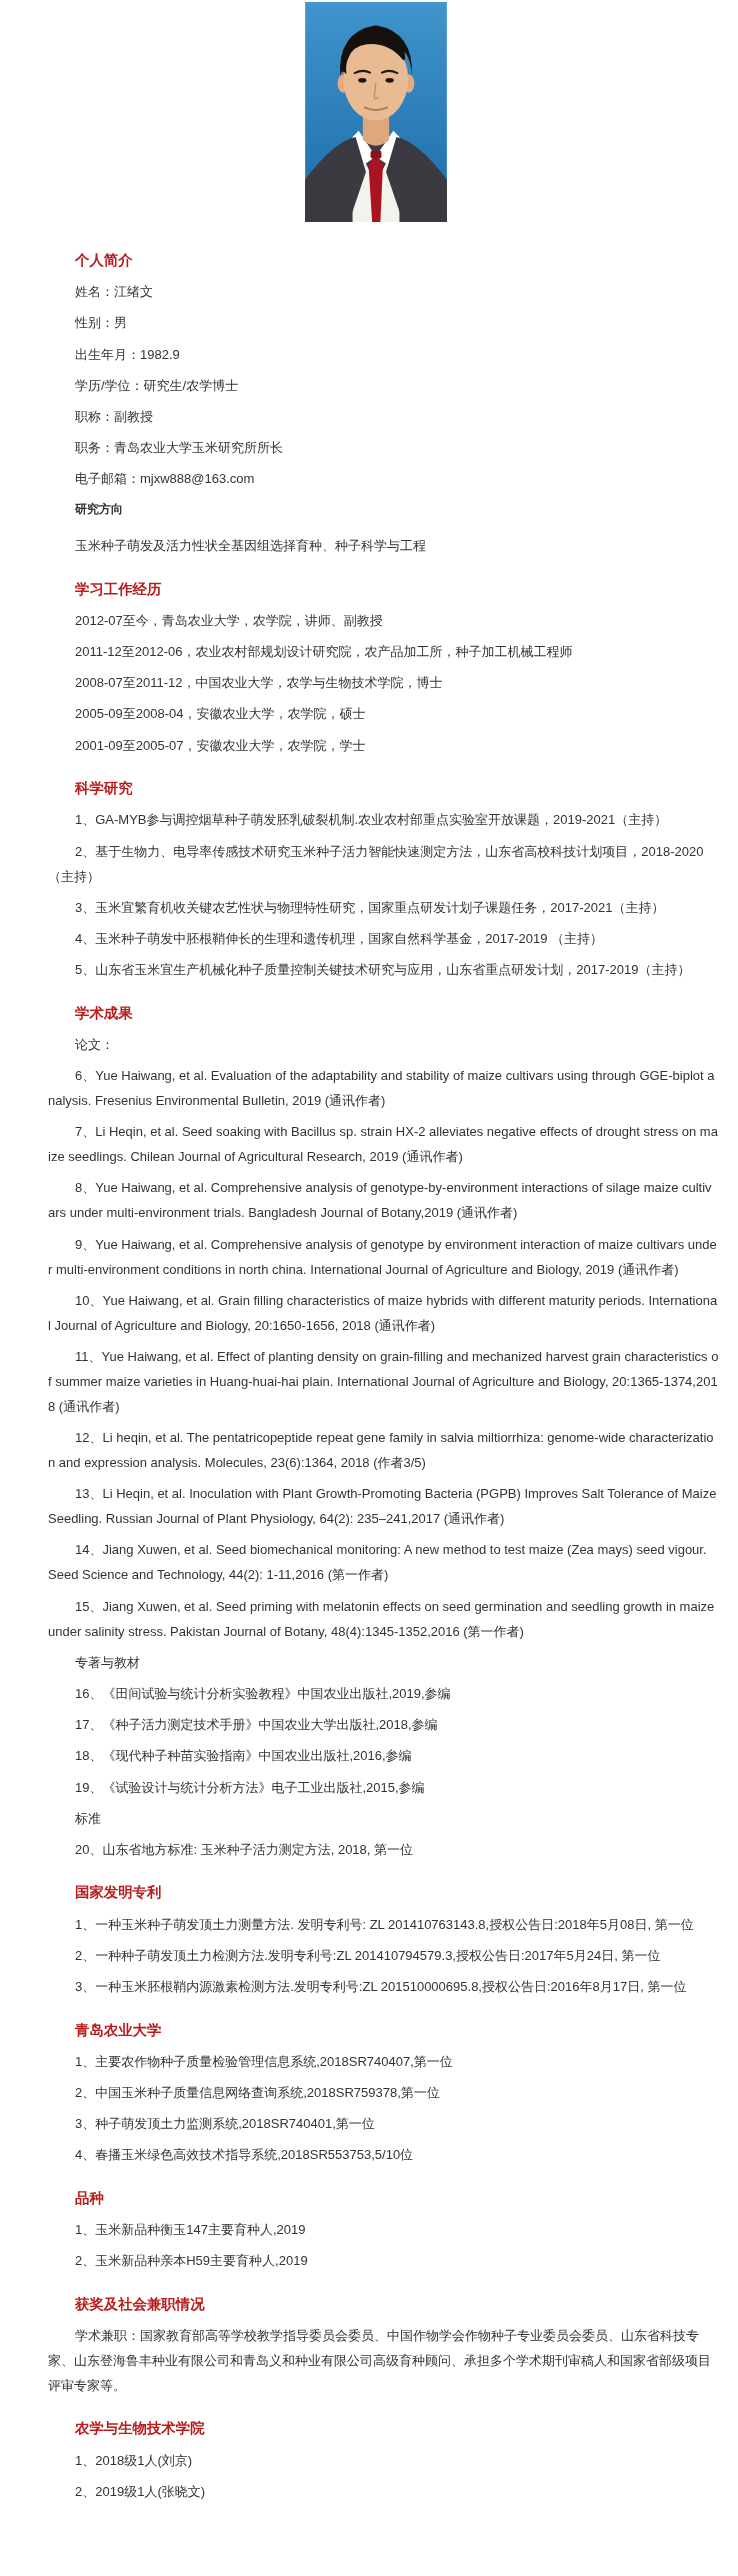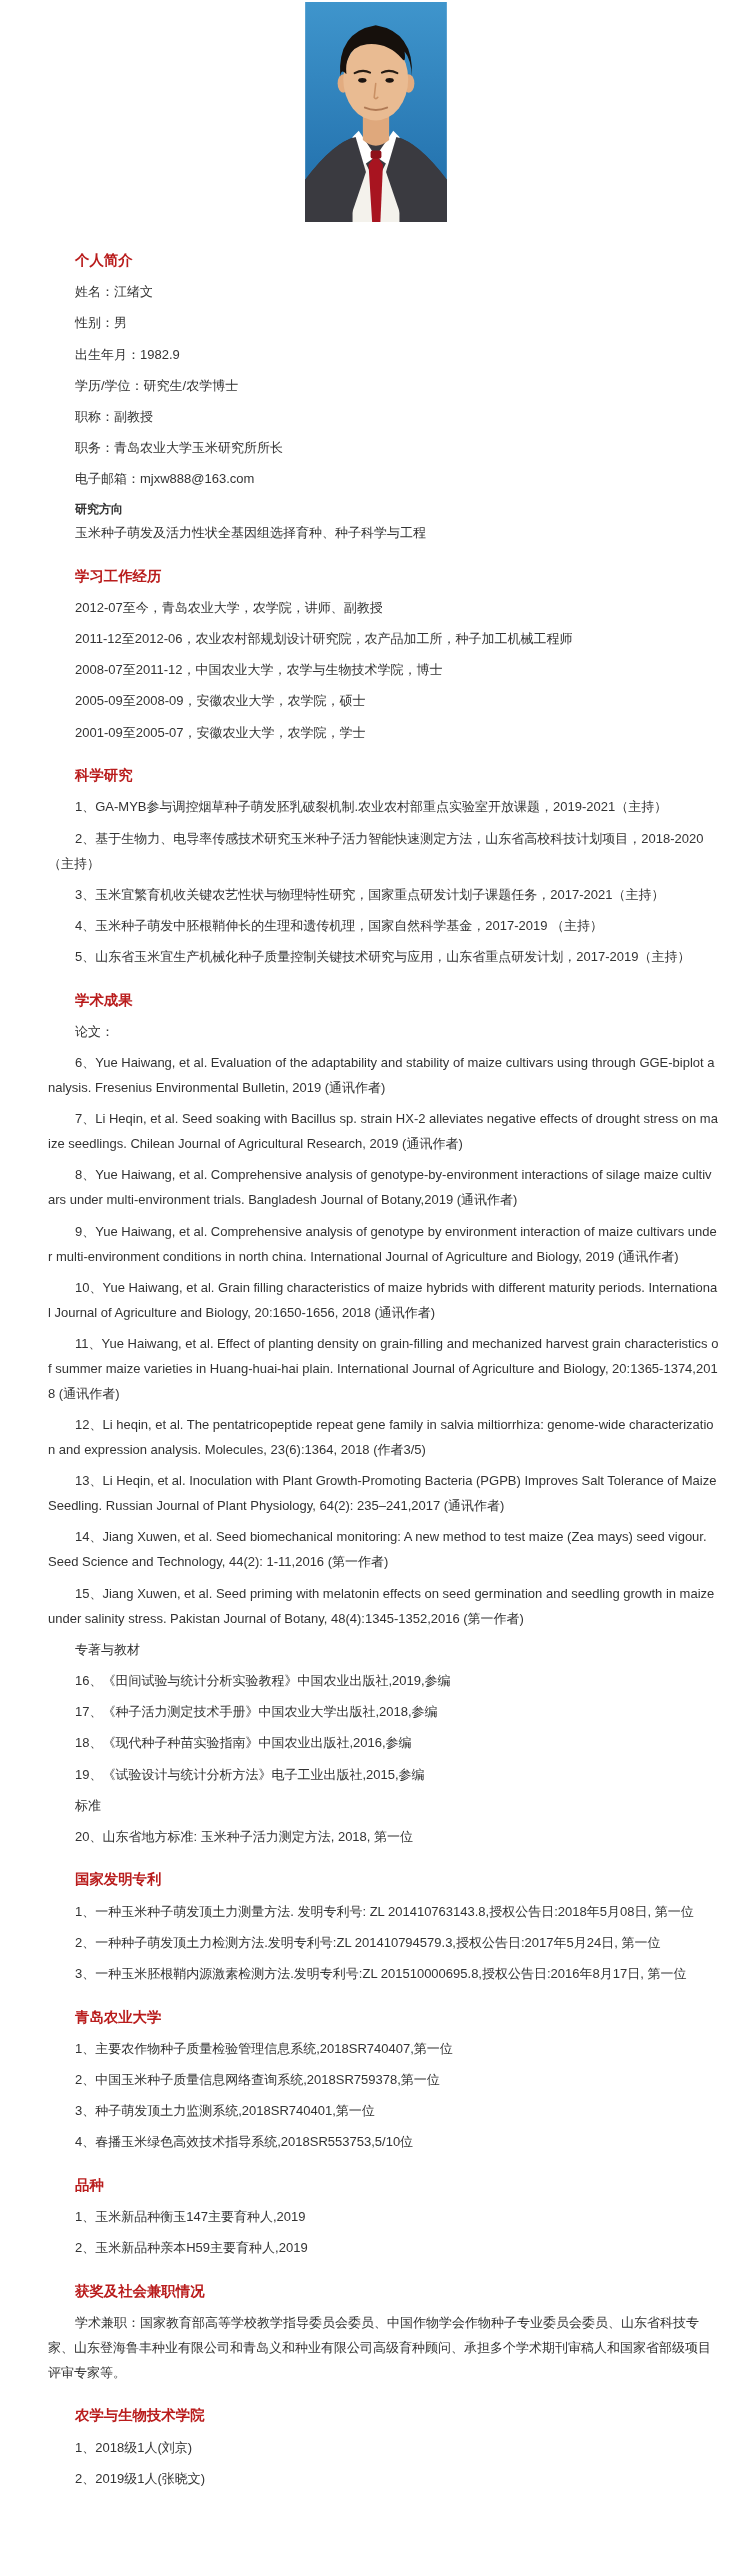--- a/index.html
+++ b/index.html
@@ -76,28 +76,28 @@
       <p class="para">姓名：江绪文</p>
       <p class="para">性别：男</p>
       <p class="para">出生年月：1982.9</p>
       <p class="para">学历/学位：研究生/农学博士</p>
       <p class="para">职称：副教授</p>
       <p class="para">职务：青岛农业大学玉米研究所所长</p>
       <p class="para">电子邮箱：mjxw888@163.com</p>
     </div>
 
   <p class="subhead">研究方向</p>
-  <p class="para" style="margin-top:1px;">玉米种子萌发及活力性状全基因组选择育种、种子科学与工程</p>
+  <p class="para" style="margin-top:14px;">玉米种子萌发及活力性状全基因组选择育种、种子科学与工程</p>
 
   <h2 class="sec">学习工作经历</h2>
   <div>
       <p class="para">2012-07至今，青岛农业大学，农学院，讲师、副教授</p>
       <p class="para">2011-12至2012-06，农业农村部规划设计研究院，农产品加工所，种子加工机械工程师</p>
       <p class="para">2008-07至2011-12，中国农业大学，农学与生物技术学院，博士</p>
-      <p class="para">2005-09至2008-09，安徽农业大学，农学院，硕士</p>
+      <p class="para">2005-09至2008-04，安徽农业大学，农学院，硕士</p>
       <p class="para">2001-09至2005-07，安徽农业大学，农学院，学士</p>
     </div>
 
   <h2 class="sec">科学研究</h2>
   <div>
       <p class="para">1、GA-MYB参与调控烟草种子萌发胚乳破裂机制.农业农村部重点实验室开放课题，2019-2021（主持）</p>
       <p class="para">2、基于生物力、电导率传感技术研究玉米种子活力智能快速测定方法，山东省高校科技计划项目，2018-2020（主持）</p>
       <p class="para">3、玉米宜繁育机收关键农艺性状与物理特性研究，国家重点研发计划子课题任务，2017-2021（主持）</p>
       <p class="para">4、玉米种子萌发中胚根鞘伸长的生理和遗传机理，国家自然科学基金，2017-2019 （主持）</p>
       <p class="para">5、山东省玉米宜生产机械化种子质量控制关键技术研究与应用，山东省重点研发计划，2017-2019（主持）</p>

